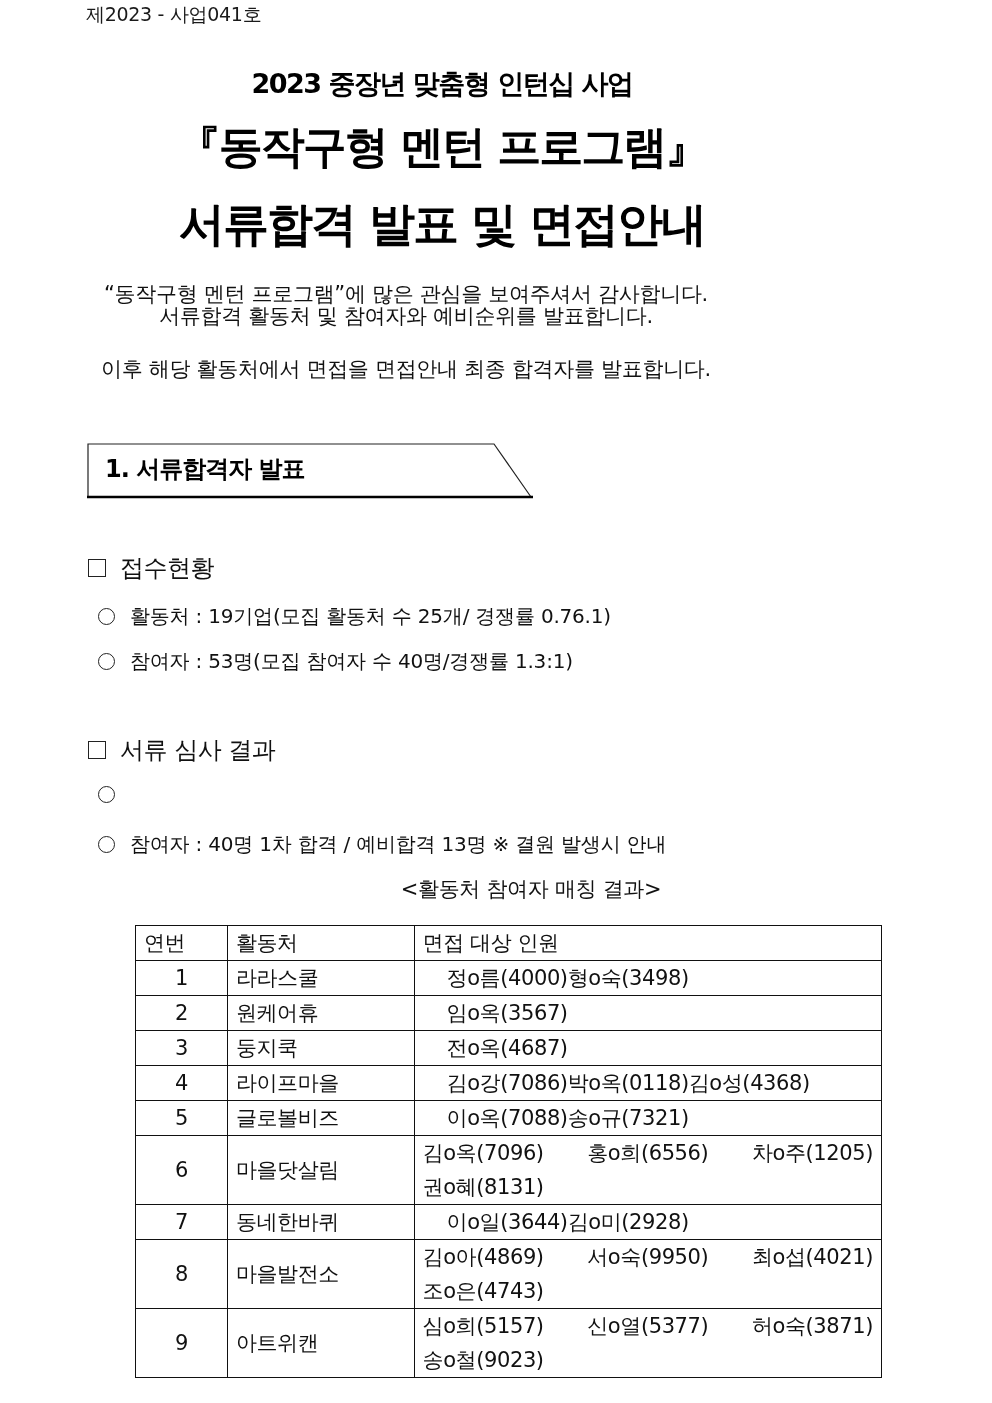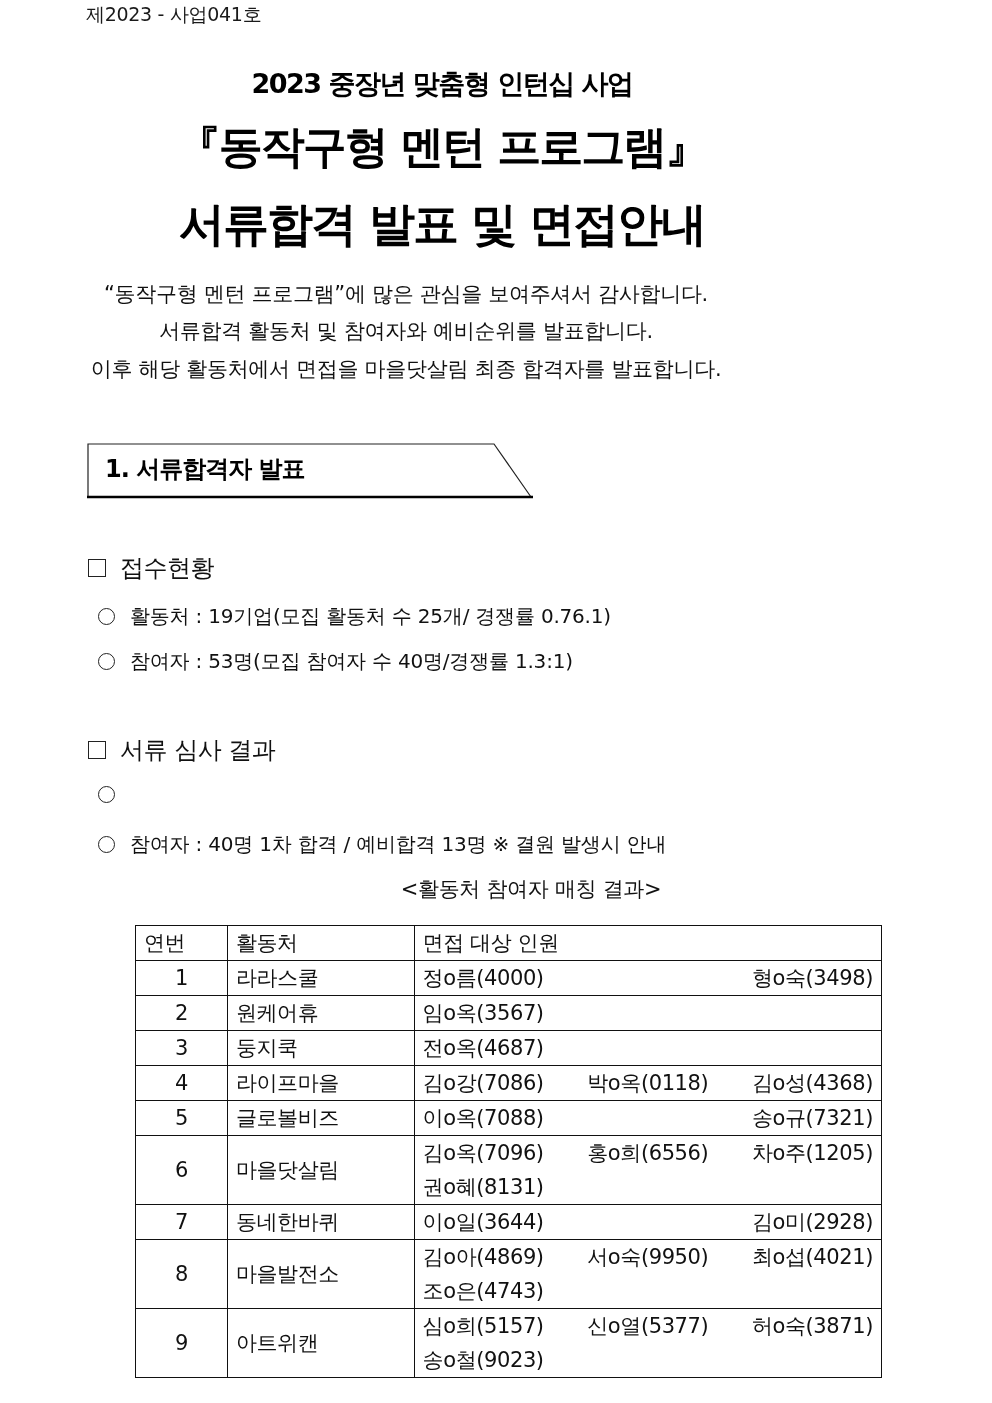--- a/index.html
+++ b/index.html
@@ -38,21 +38,21 @@
   .intro {
     position: absolute;
     left: 0;
     width: 812px;
     text-align: center;
     font-size: 21px;
     letter-spacing: -0.3px;
     color: #111;
   }
   .intro-1 { top: 280px; }
-  .intro-2 { top: 317px; }
+  .intro-2 { top: 302px; }
   .intro-3 { top: 355px; }
 
   .section-box {
     position: absolute;
     left: 87px;
     top: 443px;
     width: 446px;
     height: 55px;
   }
   .section-box svg {
@@ -145,36 +145,36 @@
   table.matching td.no { text-align: center; padding: 0; }
   table.matching col.c1 { width: 92px; }
   table.matching col.c2 { width: 187px; }
   table.matching col.c3 { width: 468px; }
   .names {
     display: flex;
     flex-wrap: wrap;
     justify-content: space-between;
     padding-right: 8px;
   }
-  .names.nowrap { justify-content: space-between; gap: 14px; }
+  .names.nowrap { justify-content: flex-start; gap: 0; margin-left: 24px; }
   .names span { white-space: nowrap; }
   .names .filler { flex: 1 1 auto; }
 </style>
 </head>
 <body>
 
 <div class="doc-number">제2023 - 사업041호</div>
 
 <div class="title-block title-1">2023 중장년 맞춤형 인턴십 사업</div>
 <div class="title-block title-2">『동작구형 멘턴 프로그램』</div>
 <div class="title-block title-3">서류합격 발표 및 면접안내</div>
 
 <div class="intro intro-1">“동작구형 멘턴 프로그램”에 많은 관심을 보여주셔서 감사합니다.</div>
 <div class="intro intro-2">서류합격 활동처 및 참여자와 예비순위를 발표합니다.</div>
-<div class="intro intro-3">이후 해당 활동처에서 면접을 마을닷살림 최종 합격자를 발표합니다.</div>
+<div class="intro intro-3">이후 해당 활동처에서 면접을 면접안내 최종 합격자를 발표합니다.</div>
 
 <div class="section-box">
   <svg width="446" height="56" viewBox="0 0 446 56">
     <polyline points="1,54 1,1 407,1 444,54" fill="none" stroke="#222" stroke-width="1.2"></polyline>
     <line x1="0" y1="54" x2="446" y2="54" stroke="#000" stroke-width="2.5"></line>
   </svg>
   <div class="section-title">1. 서류합격자 발표</div>
 </div>
 
 <div class="subhead sub-1">

